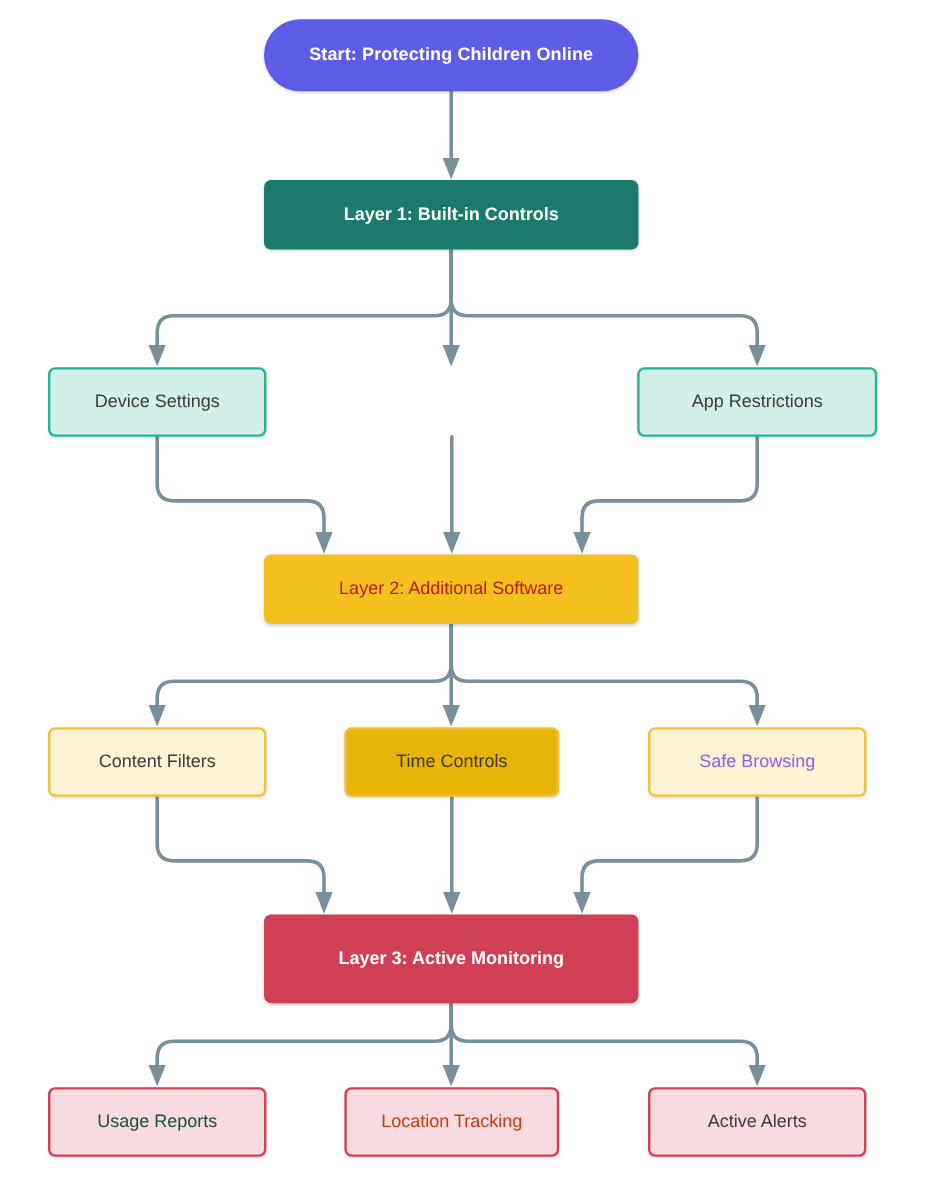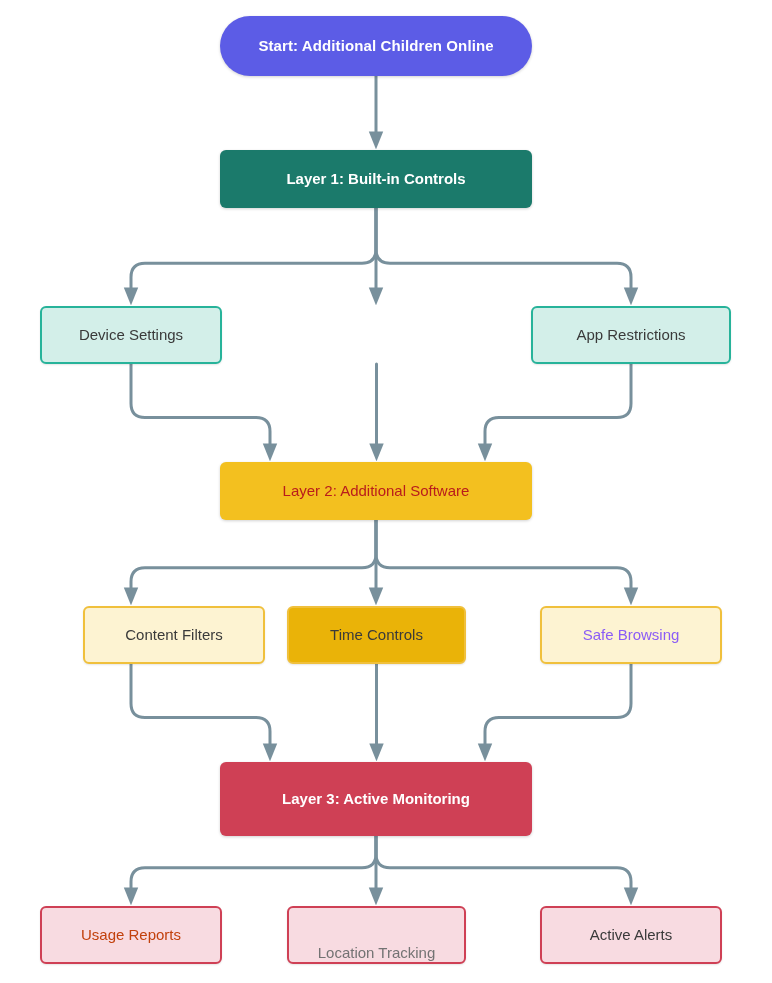--- a/index.html
+++ b/index.html
@@ -144,61 +144,61 @@
         <path d="M 376 820
          L 376 853.74
          Q 376 867.74 390 867.74
          L 617 867.74
          Q 631 867.74 631 881.74
          L 631 897"></path>
       </g>
   </svg>
 
   <div class="node node-start" style="left: 220px; top: 16px; width: 312px; height: 60px; background: rgb(92, 92, 230); color: rgb(255, 255, 255);">
-      <span>Start: Additional Children Online</span>
+      <span>Start: Protecting Children Online</span>
     </div>
 
   <div class="node node-layer" style="left: 220px; top: 150px; width: 312px; height: 58px; background: rgb(27, 122, 107); color: rgb(255, 255, 255);">
       <span>Layer 1: Built-in Controls</span>
     </div>
 
   <div class="node node-leaf" style="left: 40px; top: 306px; width: 182px; height: 58px; background: rgb(211, 239, 233); color: rgb(58, 58, 58); border-color: rgb(39, 179, 154);">
       <span>Device Settings</span>
     </div>
 
 
   <div class="node node-leaf" style="left: 531px; top: 306px; width: 200px; height: 58px; background: rgb(211, 239, 233); color: rgb(58, 58, 58); border-color: rgb(39, 179, 154);">
       <span>App Restrictions</span>
     </div>
 
   <div class="node node-layer2" style="left: 220px; top: 462px; width: 312px; height: 58px; background: rgb(243, 192, 31); color: #b91c1c;">
       <span>Layer 2: Additional Software</span>
     </div>
 
-  <div class="node node-leaf" style="left: 40px; top: 606px; width: 182px; height: 58px; background: rgb(253, 243, 210); color: rgb(58, 58, 58); border-color: rgb(240, 192, 60); margin-left: 43px;">
+  <div class="node node-leaf" style="left: 40px; top: 606px; width: 182px; height: 58px; background: rgb(253, 243, 210); color: rgb(58, 58, 58); border-color: rgb(240, 192, 60);">
       <span>Content Filters</span>
     </div>
 
   <div class="node node-leaf" style="left: 287px; top: 606px; width: 179px; height: 58px; background: #eab308; color: rgb(58, 58, 58); border-color: rgb(240, 192, 60);">
       <span>Time Controls</span>
     </div>
 
   <div class="node node-leaf" style="left: 540px; top: 606px; width: 182px; height: 58px; background: rgb(253, 243, 210); color: #8b5cf6; border-color: rgb(240, 192, 60);">
       <span>Safe Browsing</span>
     </div>
 
   <div class="node node-layer" style="left: 220px; top: 762px; width: 312px; height: 74px; background: rgb(207, 64, 85); color: rgb(255, 255, 255);">
       <span>Layer 3: Active Monitoring</span>
     </div>
 
-  <div class="node node-leaf" style="left: 40px; top: 906px; width: 182px; height: 58px; background: rgb(248, 219, 225); color: #c2410c; border-color: rgb(207, 64, 85);">
+  <div class="node node-leaf" style="left: 40px; top: 906px; width: 182px; height: 58px; background: rgb(248, 219, 225); color: #14532d; border-color: rgb(207, 64, 85);">
       <span>Usage Reports</span>
     </div>
 
-  <div class="node node-leaf" style="left: 287px; top: 906px; width: 179px; height: 58px; background: rgb(248, 219, 225); color: #737373; border-color: rgb(207, 64, 85); align-items: flex-end;">
+  <div class="node node-leaf" style="left: 287px; top: 906px; width: 179px; height: 58px; background: rgb(248, 219, 225); color: #c2410c; border-color: rgb(207, 64, 85);">
       <span>Location Tracking</span>
     </div>
 
   <div class="node node-leaf" style="left: 540px; top: 906px; width: 182px; height: 58px; background: rgb(248, 219, 225); color: rgb(58, 58, 58); border-color: rgb(207, 64, 85);">
       <span>Active Alerts</span>
     </div>
 
 </div>
 
 </body></html>

